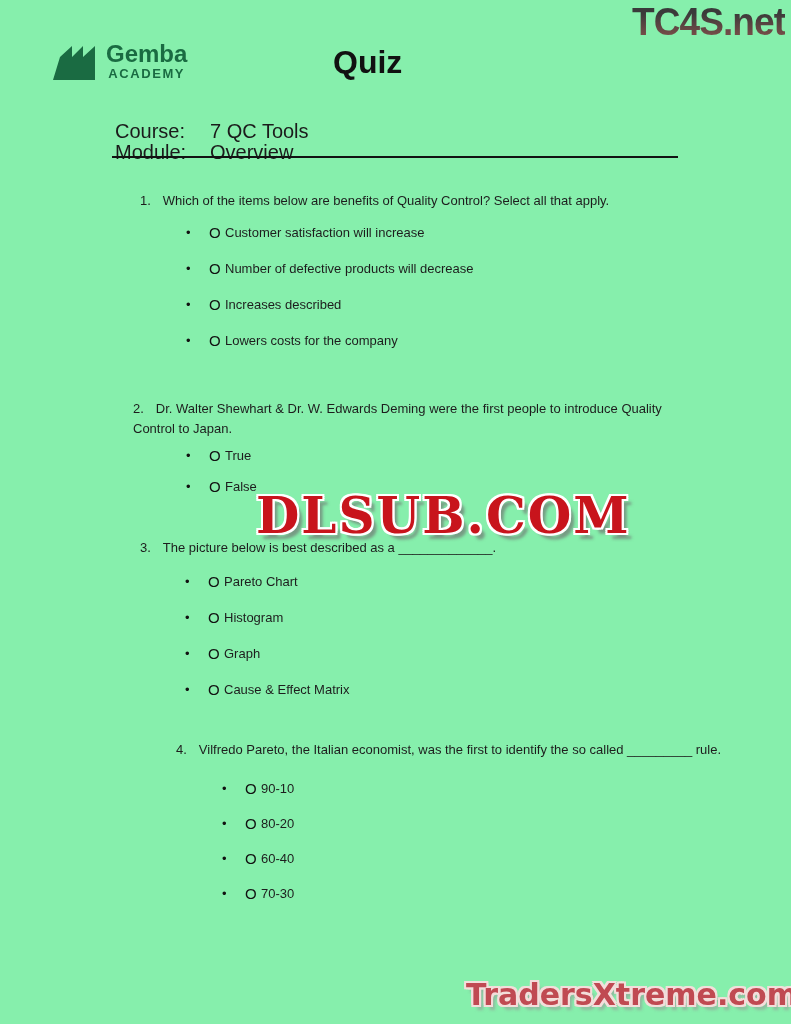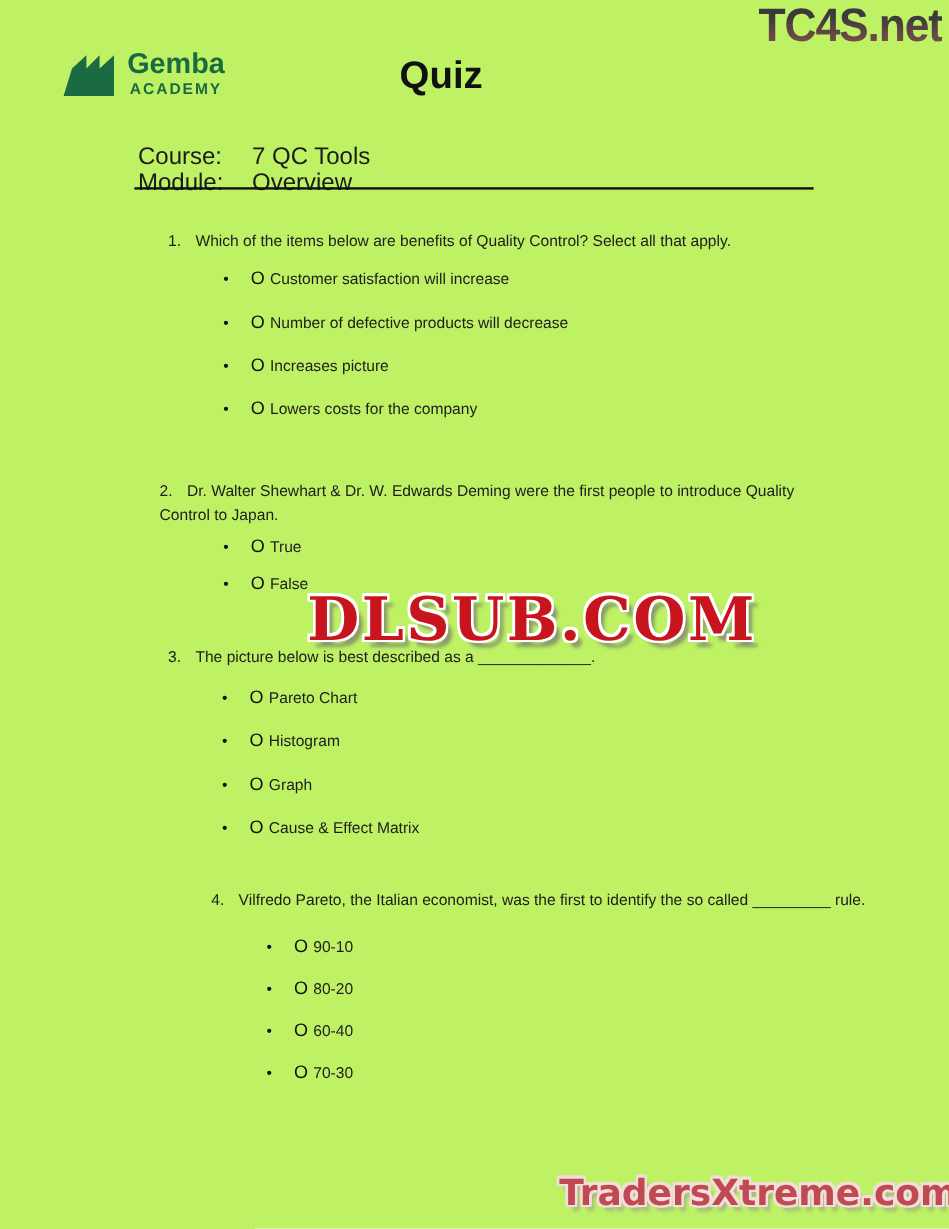--- a/index.html
+++ b/index.html
@@ -1,19 +1,19 @@
 <!DOCTYPE html>
 <html><head>
 <meta charset="utf-8">
 <style>
   html,body{margin:0;padding:0;background:#ffffff;}
   .page{
     position:relative;
     width:791px;height:1024px;
-    background:#bef264;
+    background:#86efac;
     font-family:"Liberation Sans",sans-serif;
     color:#1d1d1d;
     overflow:hidden;
     margin:0 auto;
   }
   
   .wm-tc4s{
     position:absolute;top:0px;right:6px;
     font-family:"Liberation Sans",sans-serif;
     font-weight:800;font-size:39px;letter-spacing:-1px;
@@ -115,21 +115,21 @@
           <span class="option-text">Customer satisfaction will increase</span>
       </div>
       <div class="option">
         <span class="bullet">•</span>
           <span class="radio">O</span>
           <span class="option-text">Number of defective products will decrease</span>
       </div>
       <div class="option">
         <span class="bullet">•</span>
           <span class="radio">O</span>
-          <span class="option-text">Increases picture</span>
+          <span class="option-text">Increases described</span>
       </div>
       <div class="option">
         <span class="bullet">•</span>
           <span class="radio">O</span>
           <span class="option-text">Lowers costs for the company</span>
       </div>
     </div>
   </div>
 
   <div class="question q2">

